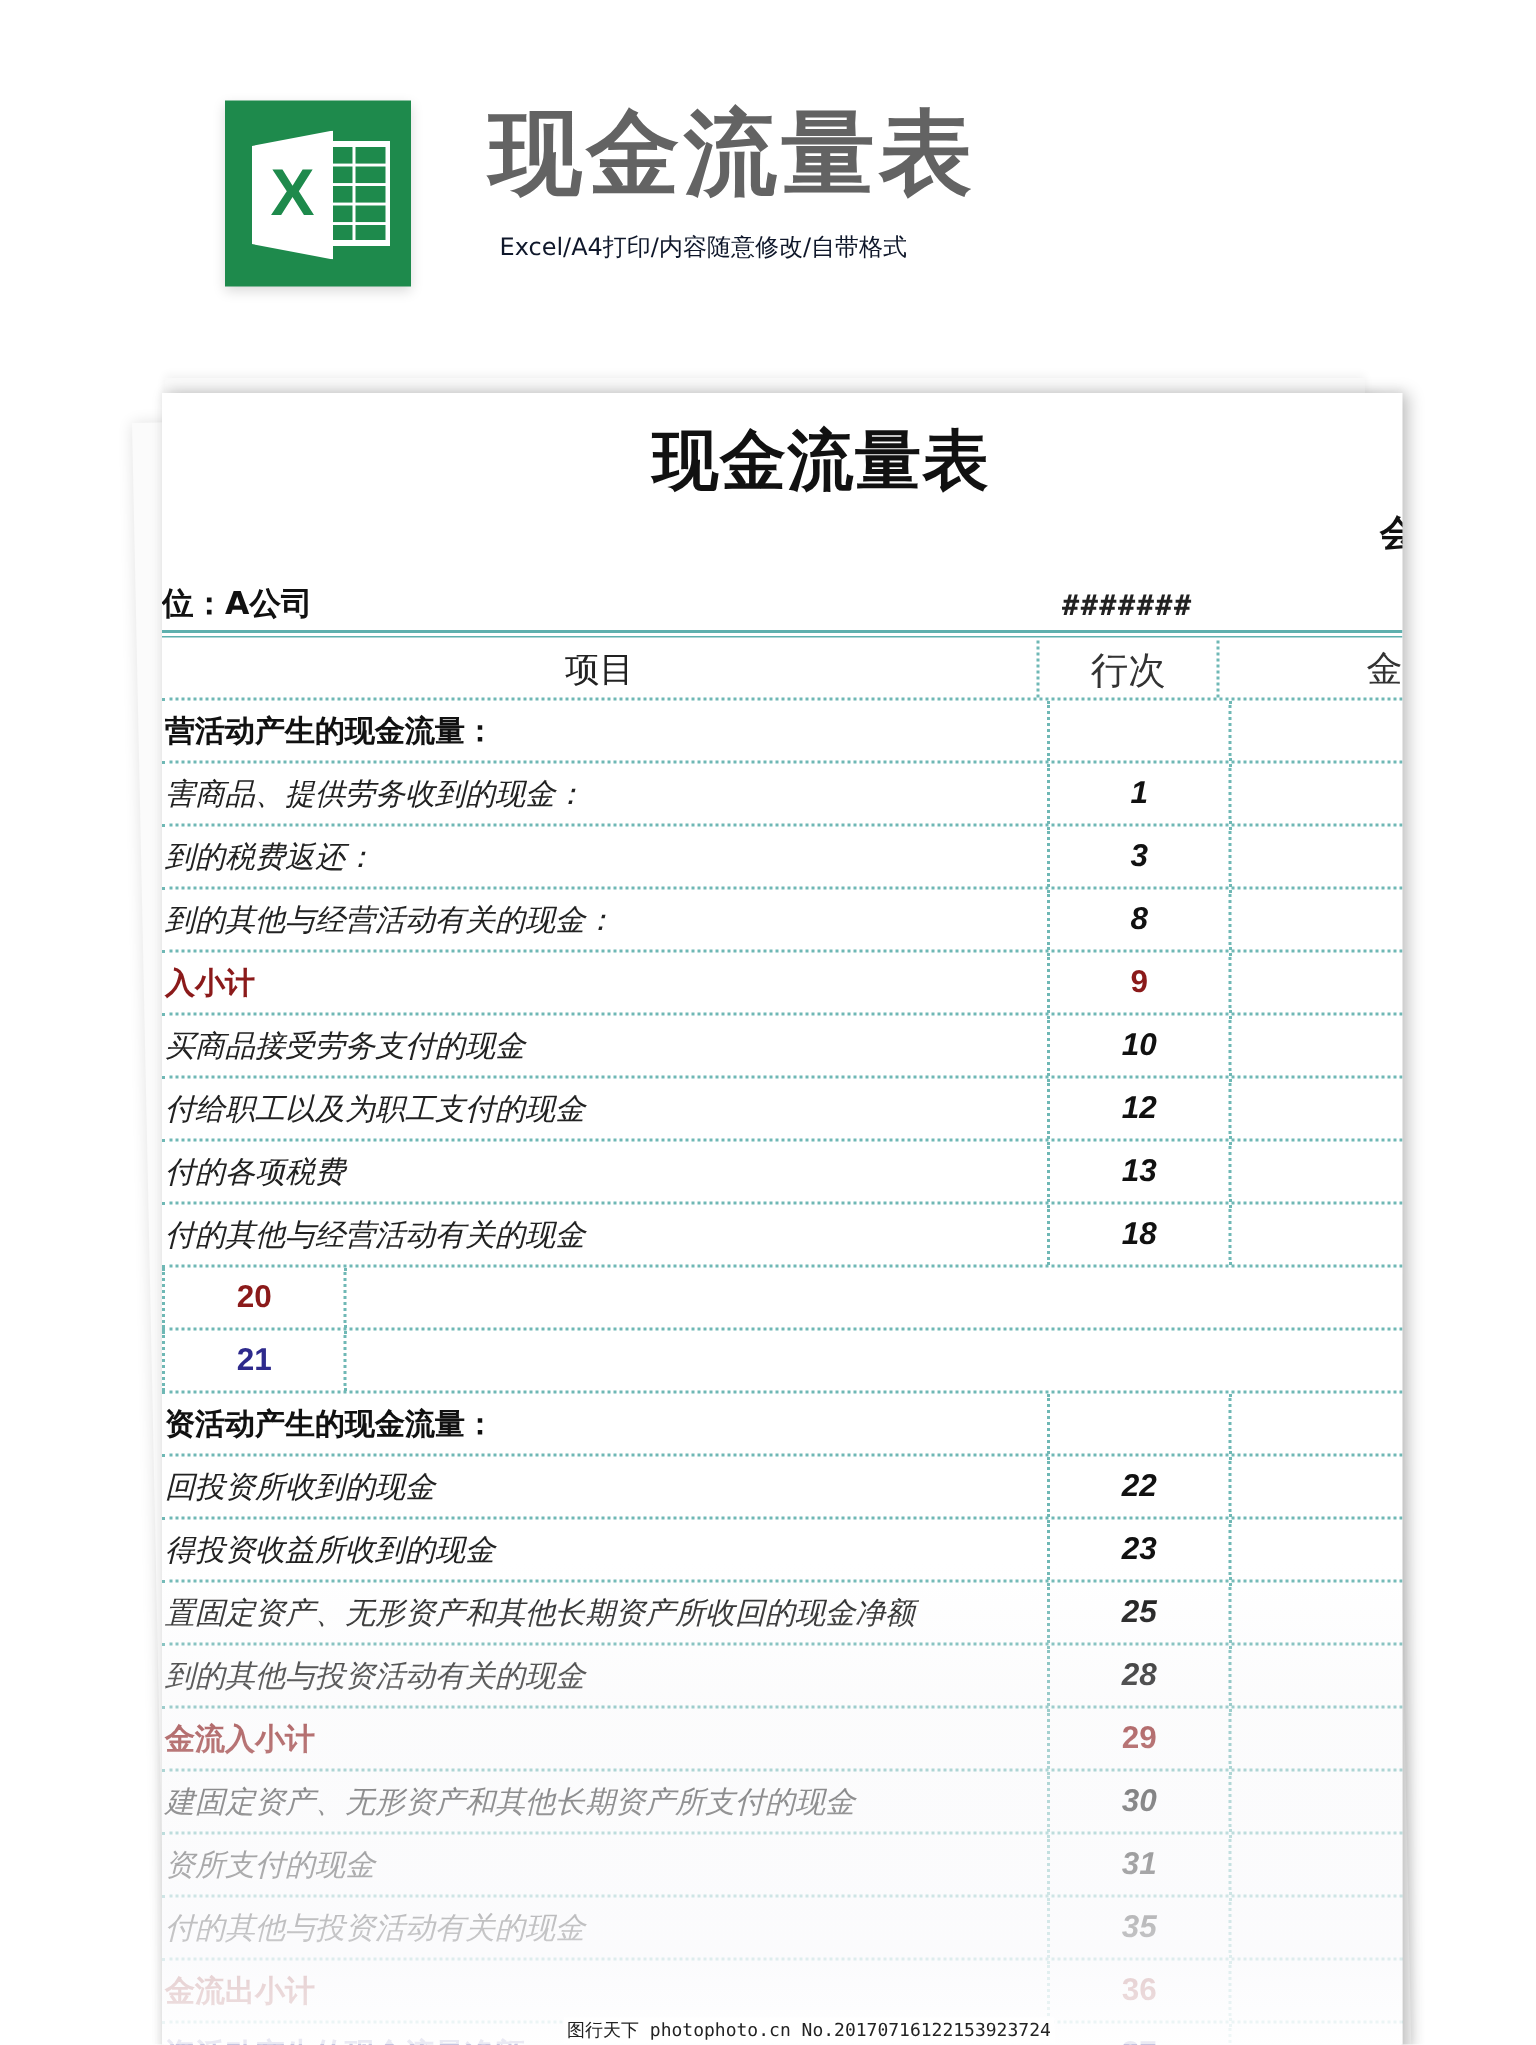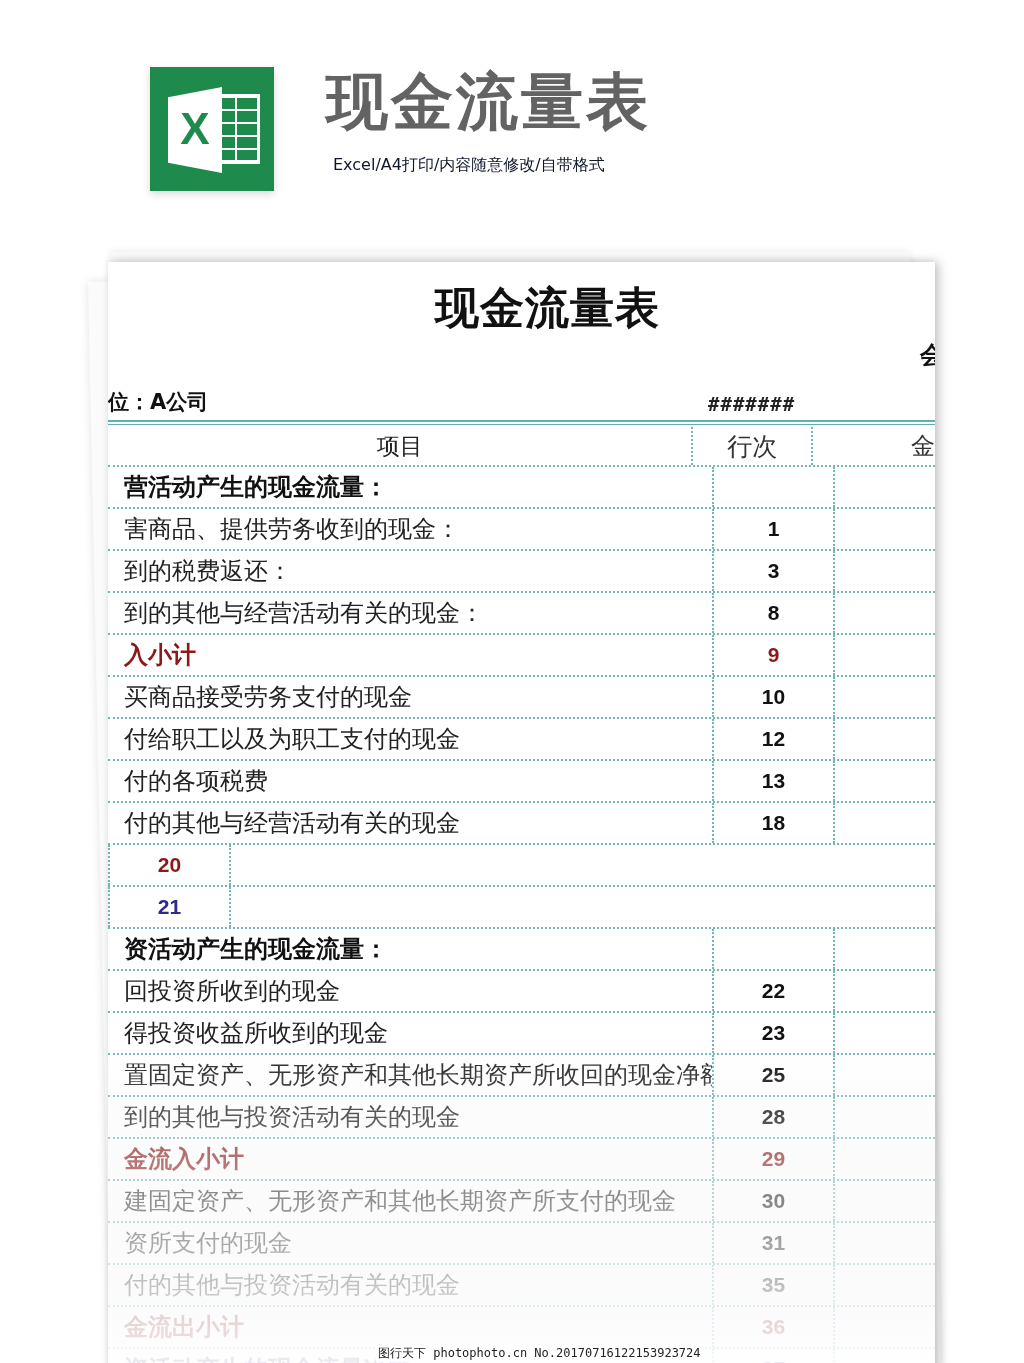--- a/index.html
+++ b/index.html
@@ -75,33 +75,33 @@
   }
   .double-rule.b { top:162px; background:#5fb0ae; height:1px; }
   
   .tbl { position:absolute; left:0; top:165px; width:827px; }
   .row {
     position:relative; height:40px; border-bottom:2px dotted #6fb8b5;
     display:flex; align-items:center;
   }
   .row.header { height:38px; }
   .cell-item {
-    width:588px; padding-left:16px; font-size:24px; white-space:nowrap; overflow:hidden;
+    width:588px; padding-left:2px; font-size:20px; white-space:nowrap; overflow:hidden;
     height:100%; display:flex; align-items:center;
   }
   .cell-line {
     width:119px; height:100%; border-left:2px dotted #6fb8b5; border-right:2px dotted #6fb8b5;
     display:flex; align-items:center; justify-content:center; font-size:21px; font-weight:bold;
     font-family:"Liberation Sans", sans-serif;
   }
   .cell-amt { flex:1; height:100%; display:flex; align-items:center; padding-left:98px; font-size:24px; }
   .header .cell-item { justify-content:center; font-size:23px; color:#222; padding-left:0; width:590px; }
   .header .cell-line { font-size:25px; font-weight:normal; color:#333; font-family:"DejaVu Sans", sans-serif; }
   .header .cell-amt { color:#333; }
-  .t-normal { color:#222; }
+  .t-normal { color:#222;font-style:italic; }
   .t-bold { color:#111; font-weight:bold; }
   .t-red { color:#8b1a1a; font-weight:bold; }
   .t-blue { color:#2e2a8c; font-weight:bold; }
   
   .fade {
     position:absolute; left:0; right:0; top:780px; bottom:0;
     background:linear-gradient(to bottom, rgba(255,255,255,0) 0%, rgba(245,245,247,0.35) 30%, rgba(250,250,252,0.8) 80%, rgba(255,255,255,0.92) 100%);
     pointer-events:none;
   }
   .watermark {

